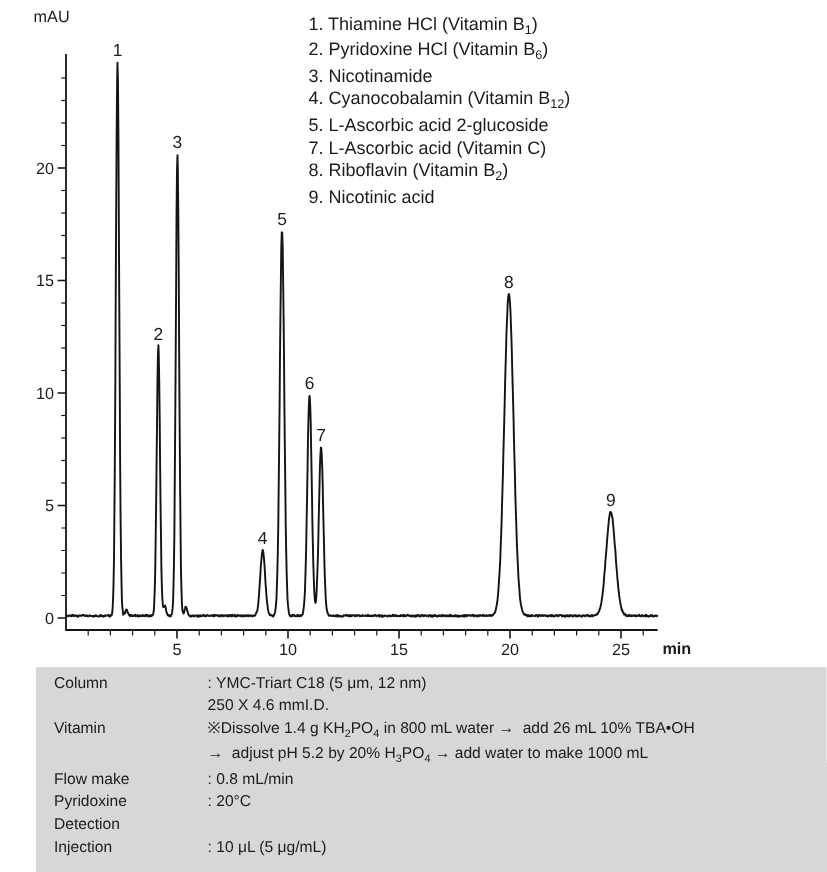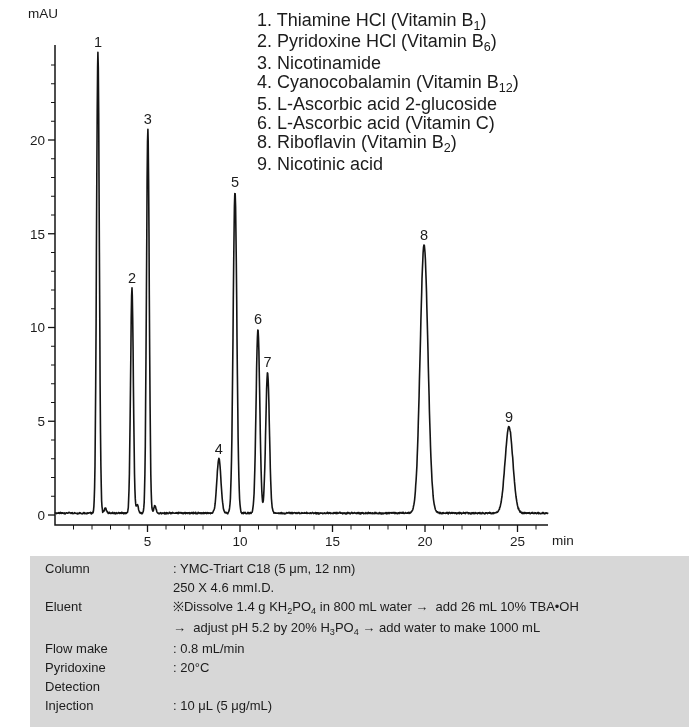--- a/index.html
+++ b/index.html
@@ -2,22 +2,22 @@
 <html><head>
 <meta charset="utf-8">
 <style>
   html,body{margin:0;padding:0;background:#ffffff;}
   .page{position:relative;width:689px;height:727px;overflow:hidden;background:#ffffff;
         color:#1c1c1c;font-family:"Liberation Sans",sans-serif;}
   #chart{position:absolute;left:0;top:0;width:689px;height:436px;}
   #plot-svg{position:absolute;left:0;top:0;}
   svg text{font-family:"Liberation Sans",sans-serif;fill:#1c1c1c;}
   .y-title{position:absolute;left:28px;top:6px;font-size:13.5px;}
-  .x-title{position:absolute;left:552px;top:533px;font-size:13.5px;}
-  #legend{position:absolute;left:257px;top:11px;font-size:18px;line-height:19.4px;}
+  .x-title{position:absolute;left:552px;top:533px;font-size:13.5px;font-weight:bold;}
+  #legend{position:absolute;left:257px;top:11px;font-size:15px;line-height:19.4px;}
   .legend-item{white-space:pre;}
   sub{vertical-align:baseline;position:relative;top:0.28em;font-size:70%;}
   sup{vertical-align:baseline;position:relative;top:-0.45em;font-size:62%;}
   #conditions{position:absolute;left:30px;top:556px;width:659px;height:214px;
               box-sizing:border-box;padding:3px 0 0 15px;font-size:13px;line-height:19px;}
   .cond-row{display:flex;align-items:flex-start;}
   .cond-label{flex:0 0 128px;width:128px;}
   .cond-value{flex:1;}
   .cond-line{white-space:pre;}
 </style>
@@ -108,34 +108,34 @@
         </g>
       </svg>
     <div class="x-title">min</div>
   </div>
   <div id="legend">
       <div class="legend-item"><span>1. Thiamine HCl (Vitamin B</span><sub>1</sub><span>)</span></div>
       <div class="legend-item"><span>2. Pyridoxine HCl (Vitamin B</span><sub>6</sub><span>)</span></div>
       <div class="legend-item"><span>3. Nicotinamide</span></div>
       <div class="legend-item"><span>4. Cyanocobalamin (Vitamin B</span><sub>12</sub><span>)</span></div>
       <div class="legend-item"><span>5. L-Ascorbic acid 2-glucoside</span></div>
-      <div class="legend-item"><span>6. L-Ascorbic acid (Vitamin C)</span></div>
+      <div class="legend-item"><span>7. L-Ascorbic acid (Vitamin C)</span></div>
       <div class="legend-item"><span>8. Riboflavin (Vitamin B</span><sub>2</sub><span>)</span></div>
       <div class="legend-item"><span>9. Nicotinic acid</span></div>
     </div>
   <div id="conditions" style="background: rgb(215, 215, 215); color: rgb(28, 28, 28);">
       <div class="cond-row">
         <div class="cond-label">Column</div>
         <div class="cond-value">
           <div class="cond-line"><span>: YMC-Triart C18 (5 μm, 12 nm)</span></div>
           <div class="cond-line"><span>250 X 4.6 mmI.D.</span></div>
         </div>
       </div>
       <div class="cond-row">
-        <div class="cond-label">Eluent</div>
+        <div class="cond-label">Vitamin</div>
         <div class="cond-value">
           <div class="cond-line"><span>※Dissolve 1.4 g KH</span><sub>2</sub><span>PO</span><sub>4</sub><span> in 800 mL water →  add 26 mL 10% TBA•OH</span></div>
           <div class="cond-line"><span>→  adjust pH 5.2 by 20% H</span><sub>3</sub><span>PO</span><sub>4</sub><span> → add water to make 1000 mL</span></div>
         </div>
       </div>
       <div class="cond-row">
         <div class="cond-label">Flow make</div>
         <div class="cond-value">
           <div class="cond-line"><span>: 0.8 mL/min</span></div>
         </div>

